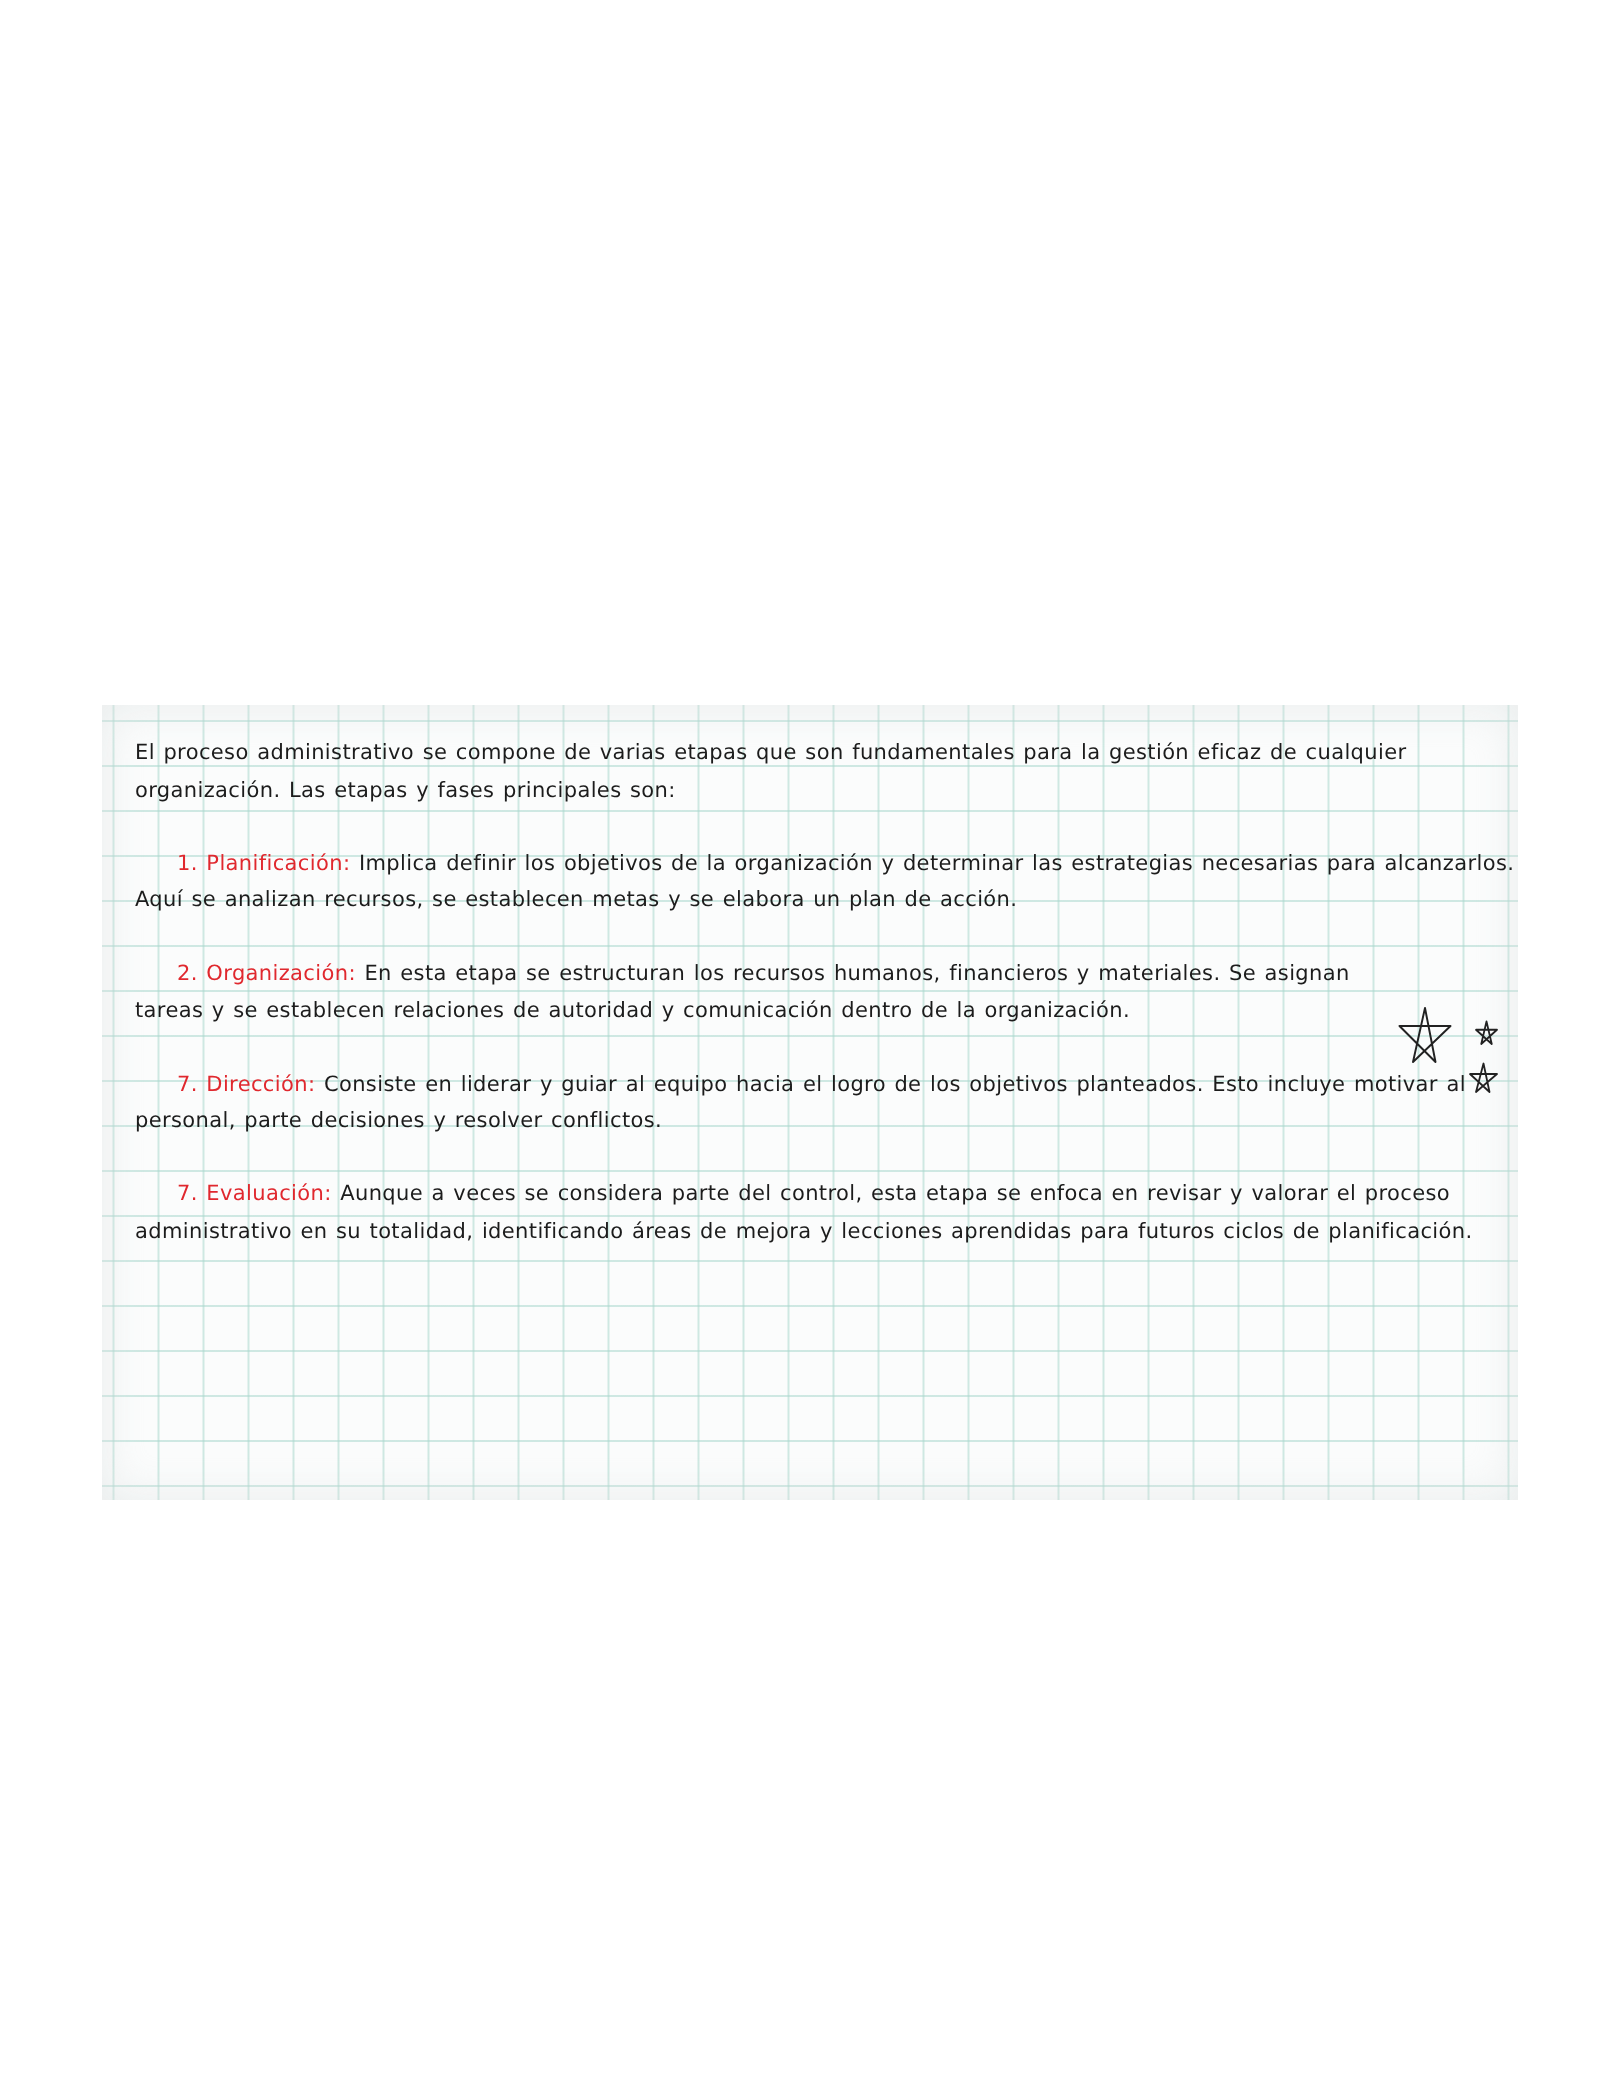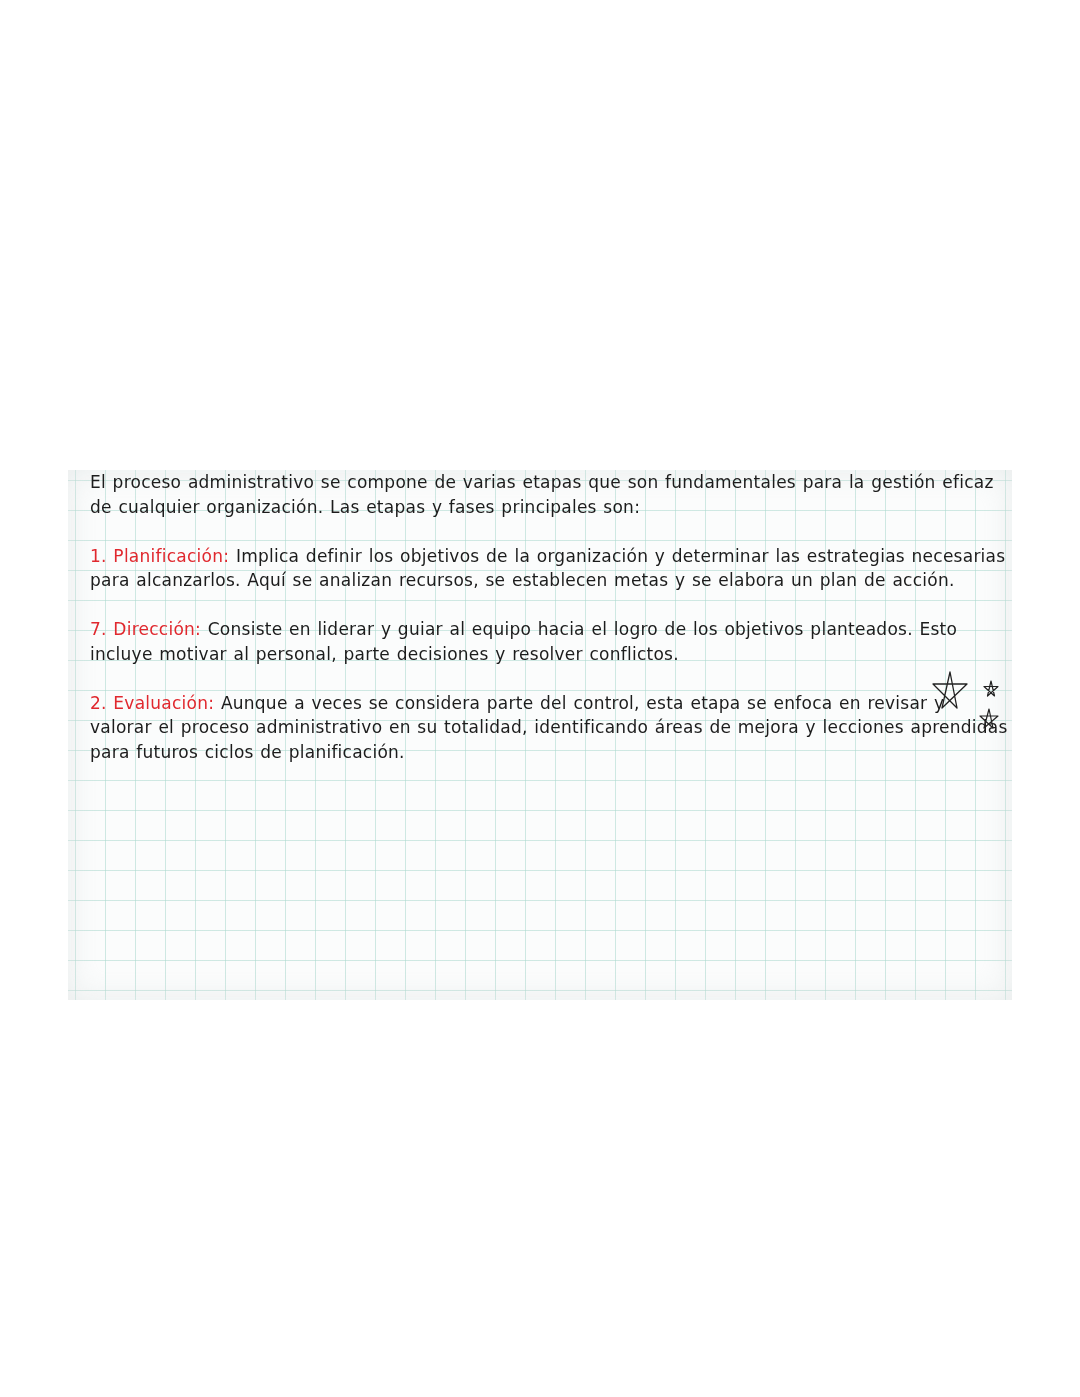--- a/index.html
+++ b/index.html
@@ -23,34 +23,35 @@
       background-image:
         linear-gradient(to right, rgba(170, 215, 205, 0.55) 1.5px, transparent 1.5px),
         linear-gradient(to bottom, rgba(170, 215, 205, 0.55) 1.5px, transparent 1.5px);
       background-size: 30px 30px, 30px 30px;
       background-position: 7px 0px, 0px 10px;
       box-shadow: inset 0 0 30px rgba(220, 225, 225, 0.6);
     }
     .content {
       position: absolute;
       left: 22px;
-      top: 0;
+      top: 20px;
       width: 920px;
       font-family: "DejaVu Sans", sans-serif;
-      font-size: 17px;
+      font-size: 14px;
       line-height: 24.5px;
       color: #1c1c1c;
       letter-spacing: 0.25px;
       word-spacing: 1px;
     }
     .para {
       margin: 0 0 24.5px 0;
     }
     .heading {
       color: #e0282e;
+      margin-left: 28px;
     }
     .stars {
       position: absolute;
       left: 862px;
       top: 200px;
       width: 80px;
       height: 70px;
     }
     .star {
       position: absolute;
@@ -61,29 +62,33 @@
 
 <div class="paper">
   <div class="content">
     <p class="para">El proceso administrativo se compone de varias etapas que son fundamentales para la gestión eficaz de cualquier organización. Las etapas y fases principales son:</p>
 
     <p class="para">
       <span class="heading">1. Planificación:</span>
       <span>Implica definir los objetivos de la organización y determinar las estrategias necesarias para alcanzarlos. Aquí se analizan recursos, se establecen metas y se elabora un plan de acción.</span>
     </p>
 
+    <p class="para" style="padding-right:70px;">
+      <span class="heading">2. Organización:</span>
+      <span>En esta etapa se estructuran los recursos humanos, financieros y materiales. Se asignan tareas y se establecen relaciones de autoridad y comunicación dentro de la organización.</span>
+    </p>
 
     <p class="para">
       <span class="heading">7. Dirección:</span>
       <span>Consiste en liderar y guiar al equipo hacia el logro de los objetivos planteados. Esto incluye motivar al personal, parte decisiones y resolver conflictos.</span>
     </p>
 
 
     <p class="para">
-      <span class="heading">2. Evaluación:</span>
+      <span class="heading">7. Evaluación:</span>
       <span>Aunque a veces se considera parte del control, esta etapa se enfoca en revisar y valorar el proceso administrativo en su totalidad, identificando áreas de mejora y lecciones aprendidas para futuros ciclos de planificación.</span>
     </p>
   </div>
 
   <div class="stars">
     <svg class="star" style="left:0;top:0;" width="40" height="42" viewBox="0 0 40 42">
       <path d="M20 2 L27 38 L3 14 L37 14 L12 38 Z" fill="none" stroke="#222" stroke-width="1.3" stroke-linejoin="round"></path>
     </svg>
     <svg class="star" style="left:52px;top:10px;" width="18" height="18" viewBox="0 0 18 18">
       <path d="M9 1 L12.5 16 L2 6.5 L16 6.5 L5.5 16 Z" fill="none" stroke="#222" stroke-width="1.2" stroke-linejoin="round"></path>

